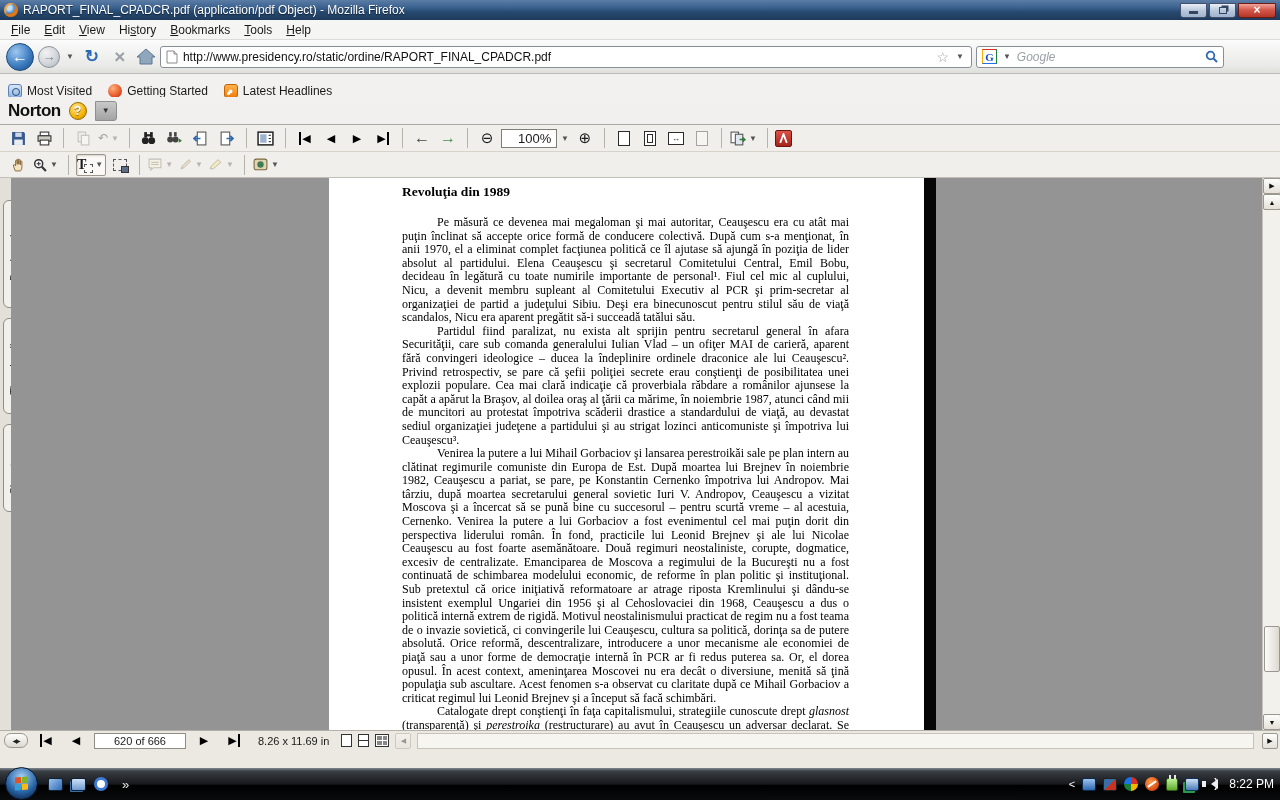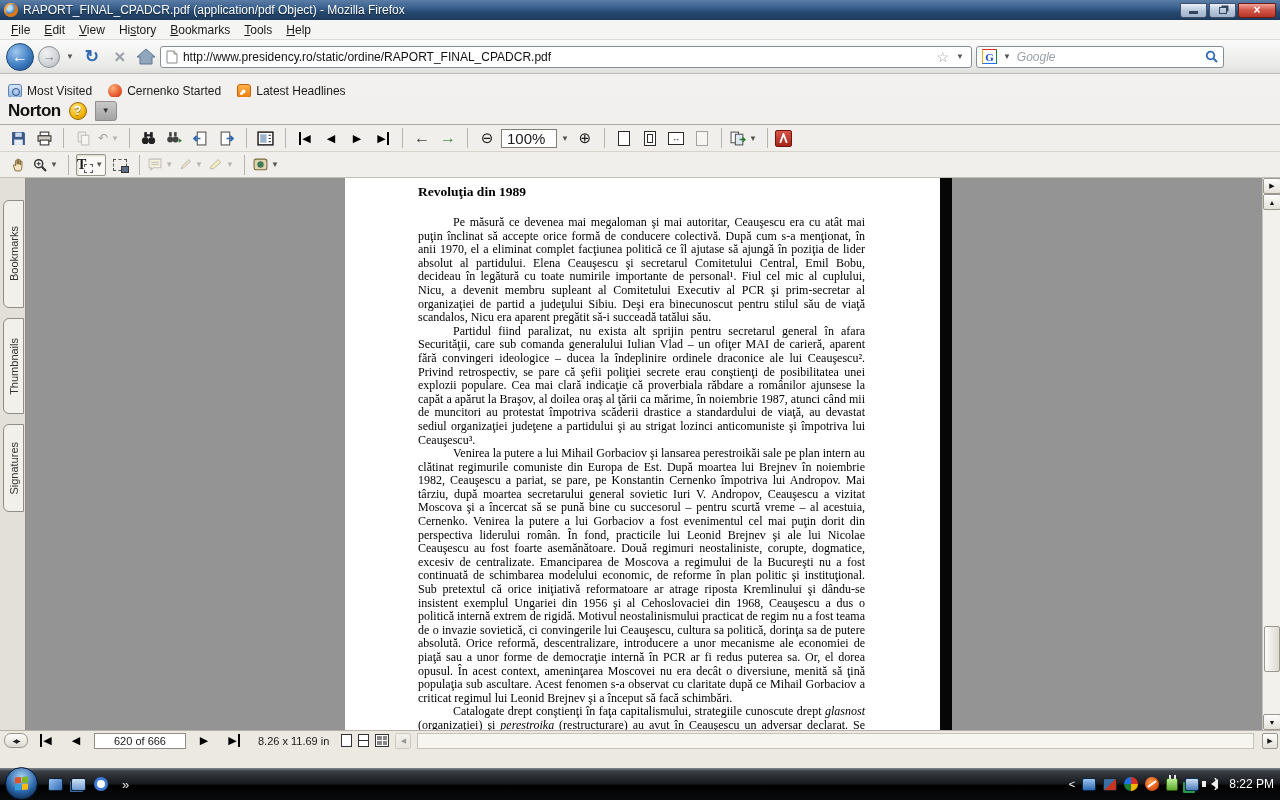--- a/index.html
+++ b/index.html
@@ -92,43 +92,43 @@
   .tb { min-width:24px; height:22px; display:flex; align-items:center; justify-content:center;
     border:1px solid transparent; border-radius:2px; gap:1px; }
   .tb.pressed { border-color:#9a968c; background:#faf9f5; box-shadow:inset 1px 1px 2px #d8d5cc; }
   .tb svg { display:block; }
   .sep { width:1px; height:20px; background:#b7b4ab; margin:0 5px; }
   .dim { opacity:0.38; }
   .navt { font-size:11px; color:#000; }
   .firstbar { border-left:2px solid #000; padding-left:1px; }
   .lastbar { border-right:2px solid #000; padding-right:1px; }
   .bigarrow { font-size:16px; font-weight:bold; }
-  .zoombox { width:56px; height:19px; background:#fff; border:1px solid #7f7d77; font-size:15px;
-    display:flex; align-items:center; padding-left:5px; }
+  .zoombox { width:56px; height:19px; background:#fff; border:1px solid #7f7d77; font-size:13px;
+    display:flex; align-items:center; padding-left:16px; }
   .zoomglyph { font-size:15px; }
   .pgico { width:12px; height:15px; border:1px solid #2b2b2b; background:#fff; position:relative; }
   .pgico.infit::after { content:""; position:absolute; inset:2px; border:1px solid #2b2b2b; }
   .pgico.wide { width:16px; height:13px; display:flex; align-items:center; justify-content:center;
     font-size:8px; }
   .acro { width:17px; height:17px; background:linear-gradient(#d9534a,#a6241a); border:1px solid #70140d;
     border-radius:2px; display:flex; align-items:center; justify-content:center; }
   .tsel { font-family:"Liberation Serif",serif; font-weight:bold; font-size:14px; position:relative; padding-right:6px; }
   .tsel::after { content:""; position:absolute; right:-1px; bottom:0; width:7px; height:7px; border:1px dashed #555; }
   .snapbox { width:14px; height:12px; border:1px dashed #555; position:relative; }
   .snapbox::after { content:""; position:absolute; right:-3px; bottom:-3px; width:6px; height:5px;
     background:#5b6e86; border:1px solid #333; }
 
   
   .content { position:absolute; left:0; top:178px; width:1280px; height:552px; background:#949494; }
   .tabstrip { position:absolute; left:0; top:0; width:26px; height:552px; background:#e3e0d9;
     border-right:1px solid #8f8d85; }
   .vtab { position:absolute; left:3px; width:21px; background:#f2f0ea; border:1px solid #8f8d85;
     border-radius:6px 0 0 6px; display:flex; align-items:center; justify-content:center; }
   .vtab span { writing-mode:vertical-rl; transform:rotate(180deg); font-size:11px; color:#333; }
-  .docarea { position:absolute; left:27px; top:0; width:1235px; height:552px; background:#949494; overflow:hidden; }
+  .docarea { position:absolute; left:11px; top:0; width:1235px; height:552px; background:#949494; overflow:hidden; }
   .page { position:absolute; left:318px; top:0; width:595px; height:552px; background:#fff; }
   .pageshadow { position:absolute; left:913px; top:0; width:12px; height:552px; background:#060606; }
   .pdftitle { position:absolute; left:73px; top:6px; font-family:"Liberation Serif",serif;
     font-weight:bold; font-size:13.5px; color:#000; }
   .pdfbody { position:absolute; left:73px; top:38px; width:447px; font-family:"Liberation Serif",serif;
     font-size:12px; line-height:13.6px; color:#000; text-align:justify; }
   .pdf-par { text-indent:35px; }
 
   
   .vscroll { position:absolute; right:0; top:0; width:18px; height:552px; background:#f3f1ec;
@@ -264,21 +264,21 @@
     </div>
   </div>
 
   <div class="bmbar">
     <div class="bmitem">
       <span class="bmico ico-mv"></span>
       <span>Most Visited</span>
     </div>
     <div class="bmitem">
       <span class="bmico ico-gs"></span>
-      <span>Cernenko Started</span>
+      <span>Getting Started</span>
     </div>
     <div class="bmitem">
       <span class="bmico ico-lh"></span>
       <span>Latest Headlines</span>
     </div>
   </div>
 
   <div class="nortonbar">
     <span class="nortonlogo">Norton</span>
     <span class="nhelp">?</span>
@@ -477,21 +477,21 @@
           <span>Signatures</span>
         </div>
     </div>
     <div class="docarea">
       <div class="page">
         <div class="pdftitle">Revoluţia din 1989</div>
         <div class="pdfbody">
             <p class="pdf-par"><span>Pe măsură ce devenea mai megaloman şi mai autoritar, Ceauşescu era cu atât mai puţin înclinat să accepte orice formă de conducere colectivă. După cum s-a menţionat, în anii 1970, el a eliminat complet facţiunea politică ce îl ajutase să ajungă în poziţia de lider absolut al partidului. Elena Ceauşescu şi secretarul Comitetului Central, Emil Bobu, decideau în legătură cu toate numirile importante de personal¹. Fiul cel mic al cuplului, Nicu, a devenit membru supleant al Comitetului Executiv al PCR şi prim-secretar al organizaţiei de partid a judeţului Sibiu. Deşi era binecunoscut pentru stilul său de viaţă scandalos, Nicu era aparent pregătit să-i succeadă tatălui său.</span></p>
             <p class="pdf-par"><span>Partidul fiind paralizat, nu exista alt sprijin pentru secretarul general în afara Securităţii, care sub comanda generalului Iulian Vlad – un ofiţer MAI de carieră, aparent fără convingeri ideologice – ducea la îndeplinire ordinele draconice ale lui Ceauşescu². Privind retrospectiv, se pare că şefii poliţiei secrete erau conştienţi de posibilitatea unei explozii populare. Cea mai clară indicaţie că proverbiala răbdare a românilor ajunsese la capăt a apărut la Braşov, al doilea oraş al ţării ca mărime, în noiembrie 1987, atunci când mii de muncitori au protestat împotriva scăderii drastice a standardului de viaţă, au devastat sediul organizaţiei judeţene a partidului şi au strigat lozinci anticomuniste şi împotriva lui Ceauşescu³.</span></p>
             <p class="pdf-par"><span>Venirea la putere a lui Mihail Gorbaciov şi lansarea perestroikăi sale pe plan intern au clătinat regimurile comuniste din Europa de Est. După moartea lui Brejnev în noiembrie 1982, Ceauşescu a pariat, se pare, pe Konstantin Cernenko împotriva lui Andropov. Mai târziu, după moartea secretarului general sovietic Iuri V. Andropov, Ceauşescu a vizitat Moscova şi a încercat să se pună bine cu succesorul – pentru scurtă vreme – al acestuia, Cernenko. Venirea la putere a lui Gorbaciov a fost evenimentul cel mai puţin dorit din perspectiva liderului român. În fond, practicile lui Leonid Brejnev şi ale lui Nicolae Ceauşescu au fost foarte asemănătoare. Două regimuri neostaliniste, corupte, dogmatice, excesiv de centralizate. Emanciparea de Moscova a regimului de la Bucureşti nu a fost continuată de schimbarea modelului economic, de reforme în plan politic şi instituţional. Sub pretextul că orice iniţiativă reformatoare ar atrage riposta Kremlinului şi dându-se insistent exemplul Ungariei din 1956 şi al Cehoslovaciei din 1968, Ceauşescu a dus o politică internă extrem de rigidă. Motivul neostalinismului practicat de regim nu a fost teama de o invazie sovietică, ci convingerile lui Ceauşescu, cultura sa politică, dorinţa sa de putere absolută. Orice reformă, descentralizare, introducere a unor mecanisme ale economiei de piaţă sau a unor forme de democraţie internă în PCR ar fi redus puterea sa. Or, el dorea opusul. În acest context, ameninţarea Moscovei nu era decât o diversiune, menită să ţină populaţia sub ascultare. Acest fenomen s-a observat cu claritate după ce Mihail Gorbaciov a criticat regimul lui Leonid Brejnev şi a început să facă schimbări.</span></p>
-            <p class="pdf-par"><span>Catalogate drept conştienţi în faţa capitalismului, strategiile cunoscute drept </span><i>glasnost</i><span> (organizaţiei) şi </span><i>perestroika</i><span> (restructurare) au avut în Ceauşescu un adversar declarat. Se temea şi de influenţa acestora asupra populaţiei care dorea din ce în ce mai mult schimbări</span></p>
+            <p class="pdf-par"><span>Catalogate drept conştienţi în faţa capitalismului, strategiile cunoscute drept </span><i>glasnost</i><span> (transparenţă) şi </span><i>perestroika</i><span> (restructurare) au avut în Ceauşescu un adversar declarat. Se temea şi de influenţa acestora asupra populaţiei care dorea din ce în ce mai mult schimbări</span></p>
           </div>
       </div>
       <div class="pageshadow"></div>
     </div>
     <div class="vscroll">
       <div class="sbtn">
           <span>▶</span>
         </div>
       <div class="sbtn">
           <span>▲</span>

